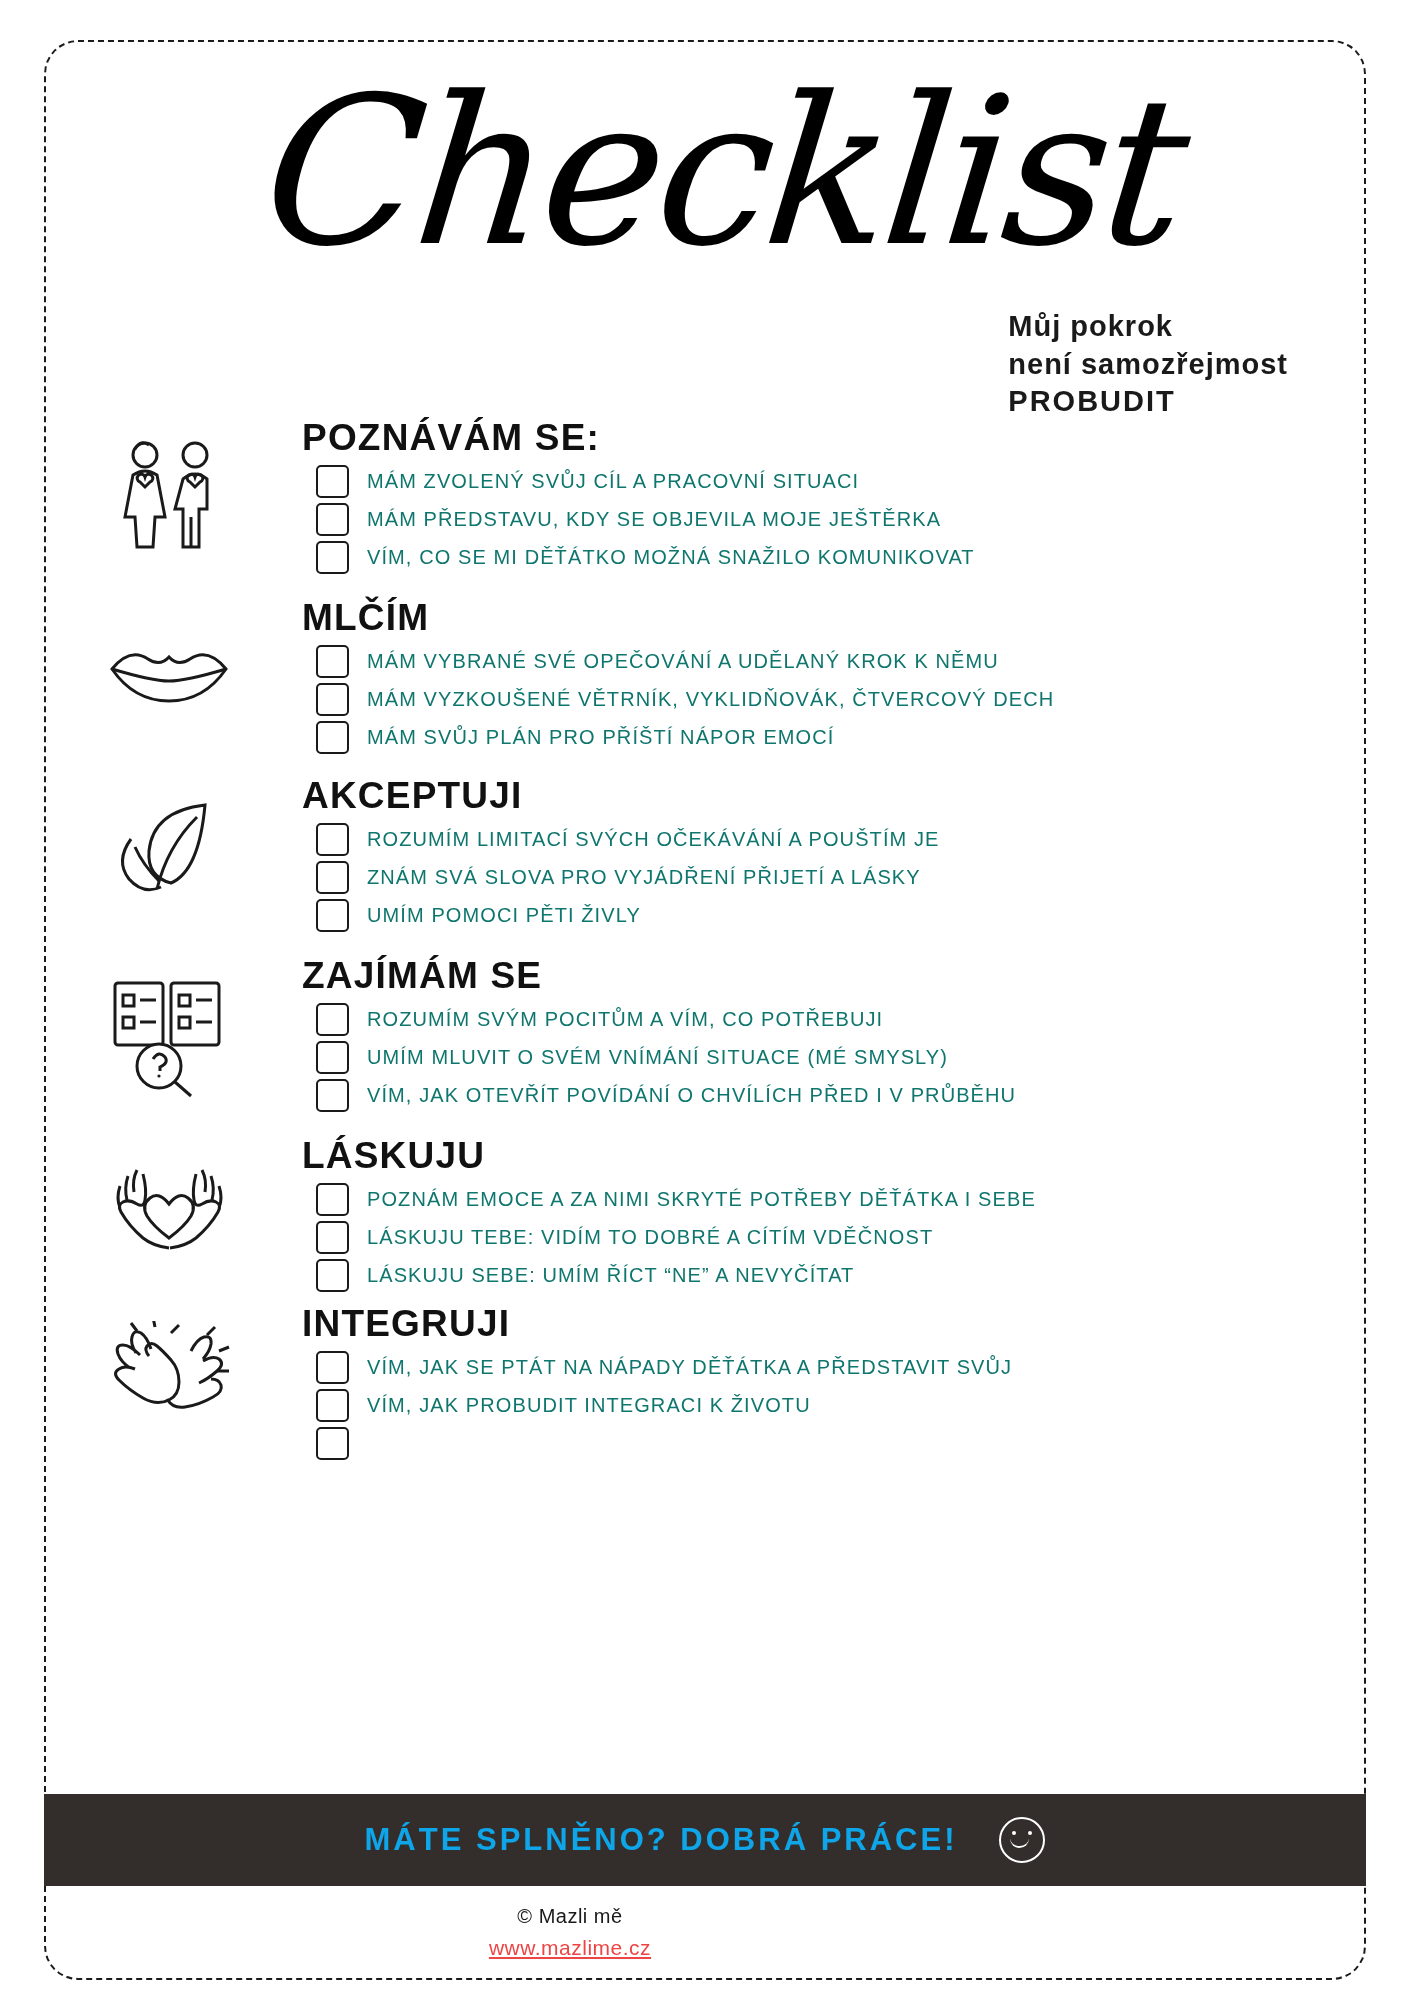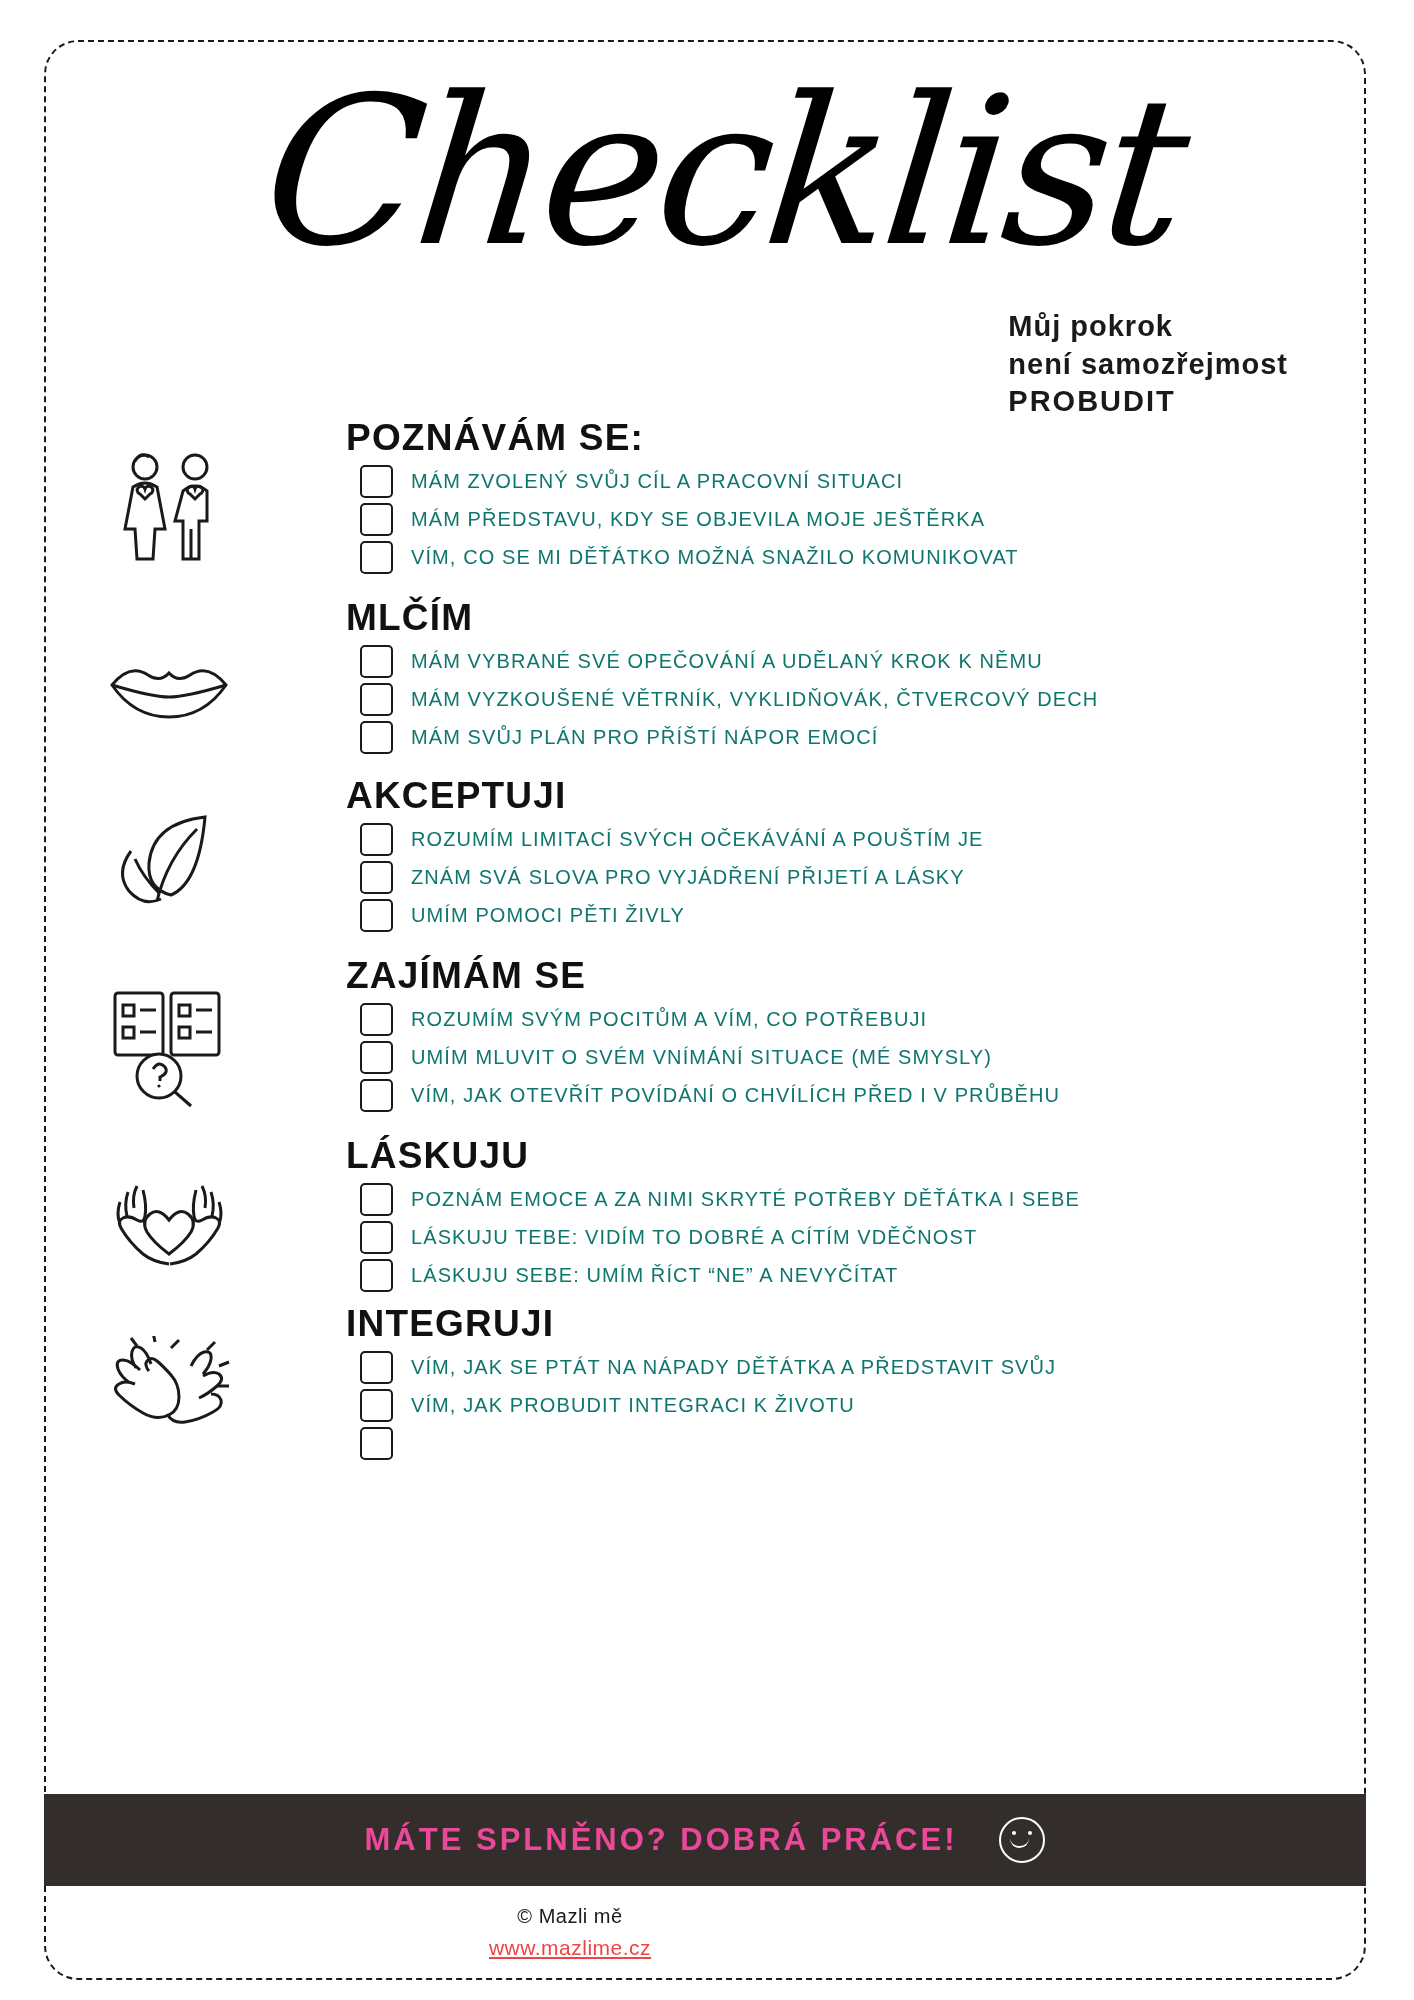--- a/index.html
+++ b/index.html
@@ -79,23 +79,22 @@
   
   .content {
     position: absolute;
     left: 44px;
     top: 425px;
     width: 1322px;
   }
   .section {
     position: relative;
     display: flex;
-    align-items: center;
+    align-items: flex-start;
     margin-bottom: 6px;
-    gap: 44px;
   }
   .icon-cell {
     width: 250px;
     min-height: 130px;
     display: flex;
     align-items: center;
     justify-content: center;
     flex: 0 0 250px;
     padding-top: 18px;
     box-sizing: border-box;
@@ -154,21 +153,21 @@
     top: 1794px;
     width: 1322px;
     height: 92px;
     background: #332e2c;
     display: flex;
     align-items: center;
     justify-content: center;
     gap: 42px;
   }
   .footer-bar .footer-text {
-    color: #ec4899;
+    color: #0ea5e9;
     font-weight: 700;
     font-size: 31px;
     letter-spacing: 3px;
     text-transform: uppercase;
   }
   .smiley {
     width: 42px;
     height: 42px;
     border: 2.5px solid #fff;
     border-radius: 50%;

